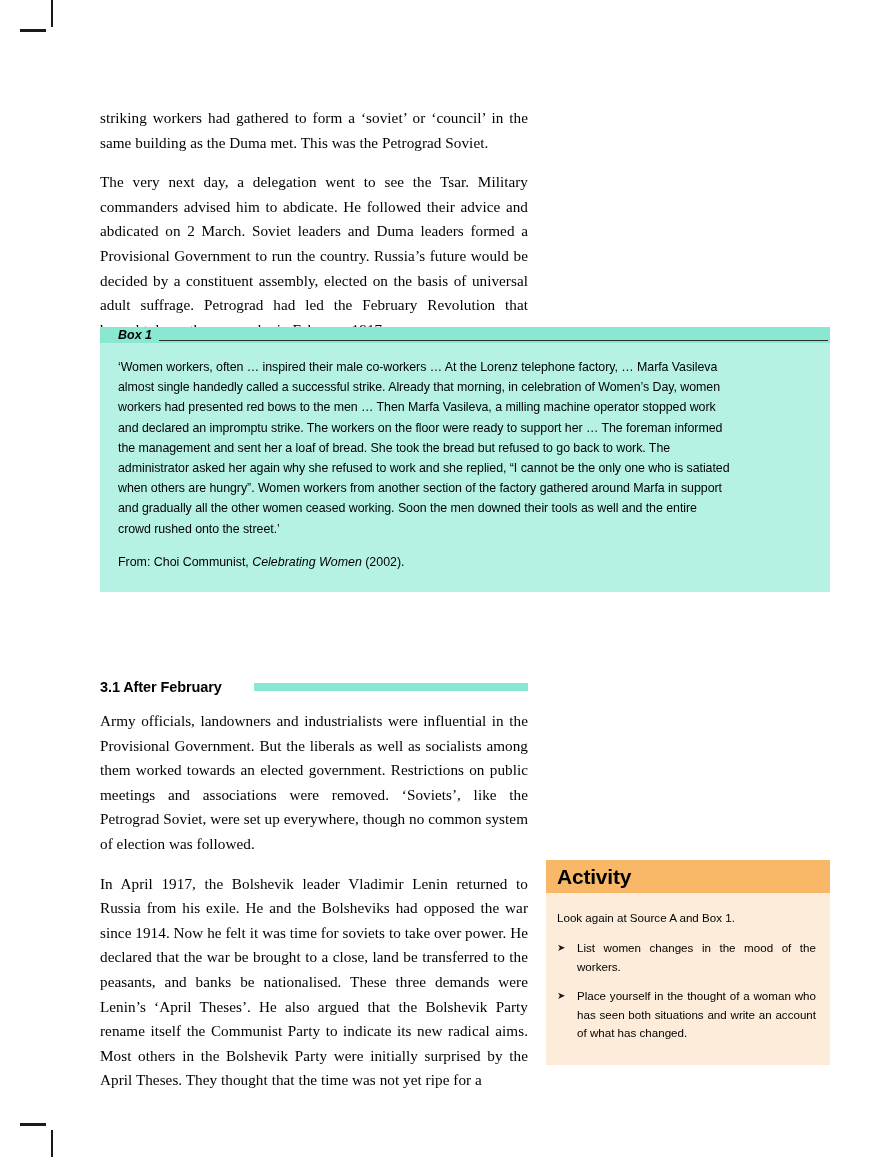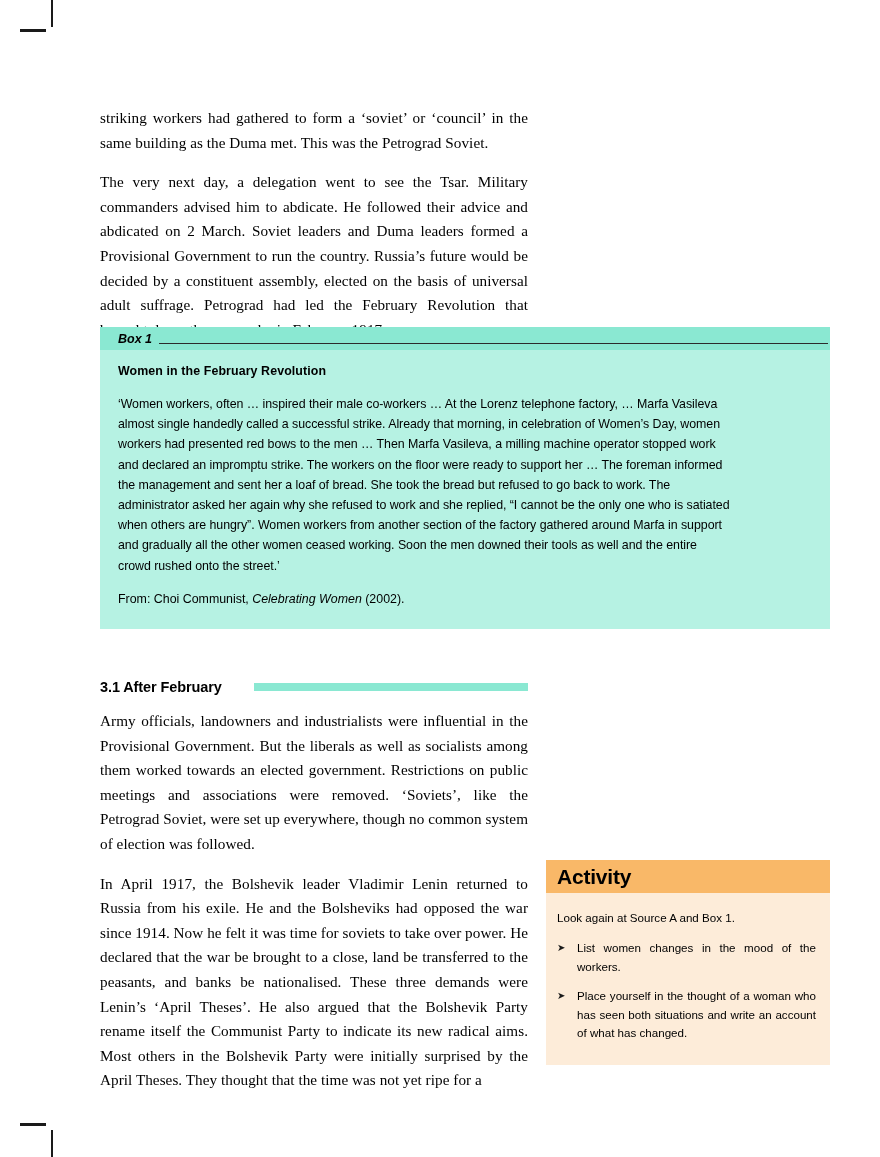--- a/index.html
+++ b/index.html
@@ -54,21 +54,21 @@
   
   .box1 {
     position: absolute;
     left: 100px;
     top: 327px;
     width: 730px;
     background: #b6f2e3;
   }
   .box1-header {
     background: #8ae8d2;
-    height: 23px;
+    height: 16px;
     position: relative;
     display: flex;
     align-items: center;
     padding-left: 18px;
     box-sizing: border-box;
   }
   .box1-label {
     font-family: "Liberation Sans", "DejaVu Sans", sans-serif;
     font-weight: bold;
     font-style: italic;
@@ -212,21 +212,20 @@
     <p class="body-para">striking workers had gathered to form a ‘soviet’ or ‘council’ in the same building as the Duma met. This was the Petrograd Soviet.</p>
     <p class="body-para">The very next day, a delegation went to see the Tsar. Military commanders advised him to abdicate. He followed their advice and abdicated on 2 March. Soviet leaders and Duma leaders formed a Provisional Government to run the country. Russia’s future would be decided by a constituent assembly, elected on the basis of universal adult suffrage. Petrograd had led the February Revolution that brought down the monarchy in February 1917.</p>
   </div>
 
   <div class="box1">
     <div class="box1-header">
       <span class="box1-label">Box 1</span>
       <span class="box1-rule"></span>
     </div>
     <div class="box1-body">
-      <p class="box1-title">Women in the February Revolution</p>
       <p class="box1-quote">‘Women workers, often … inspired their male co-workers … At the Lorenz telephone factory, … Marfa Vasileva almost single handedly called a successful strike. Already that morning, in celebration of Women’s Day, women workers had presented red bows to the men … Then Marfa Vasileva, a milling machine operator stopped work and declared an impromptu strike. The workers on the floor were ready to support her … The foreman informed the management and sent her a loaf of bread.  She took the bread but refused to go back to work. The administrator asked her again why she refused to work and she replied, “I cannot be the only one who is satiated when others are hungry”.  Women workers from another section of the factory gathered around Marfa in support and gradually all the other women ceased working. Soon the men downed their tools as well and the entire crowd rushed onto the street.’</p>
       <p class="box1-source"><span>From: Choi Communist, </span><i>Celebrating Women</i><span> (2002).</span></p>
     </div>
   </div>
 
   <div class="section-head">
     <span class="section-head-text">3.1 After February</span>
     <span class="section-head-bar"></span>
   </div>
 

